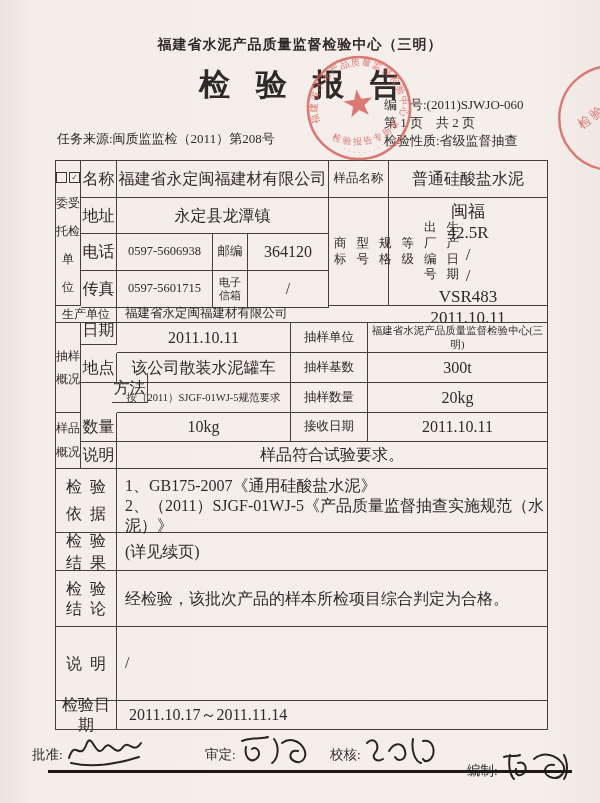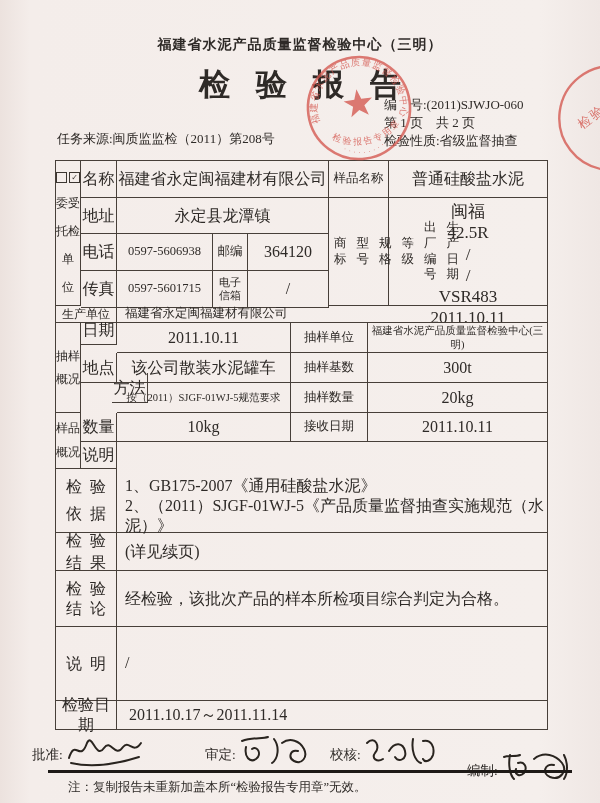--- a/index.html
+++ b/index.html
@@ -138,20 +138,21 @@
       <span>样品</span>
       <span>概况</span>
     </div>
 
     <div class="c" style="left:25px;top:252px;width:36px;height:29px;">数量</div>
     <div class="c" style="left:61px;top:252px;width:174px;height:29px;">10kg</div>
     <div class="c" style="left:235px;top:252px;width:77px;height:29px;font-size:12.5px;">接收日期</div>
     <div class="c" style="left:312px;top:252px;width:180px;height:29px;">2011.10.11</div>
 
     <div class="c" style="left:25px;top:281px;width:36px;height:27px;">说明</div>
+    <div class="c" style="left:61px;top:281px;width:431px;height:27px;">样品符合试验要求。</div>
 
     <div class="c labcol" style="left:0;top:308px;width:61px;height:64px;">
       <span class="jl">检验</span>
       <span class="jl">依据</span>
     </div>
     <div class="c basis-lines" style="left:61px;top:308px;width:431px;height:64px;">
       <span>1、GB175-2007《通用硅酸盐水泥》</span>
       <span>2、（2011）SJGF-01WJ-5《产品质量监督抽查实施规范（水泥）》</span>
     </div>
 
@@ -210,21 +211,20 @@
       <svg width="74" height="36" viewBox="0 0 74 36">
         <g fill="none" stroke="#29241f" stroke-width="2" stroke-linecap="round">
           <path d="M4,8 C10,6 16,8 20,6 M10,6 C8,16 10,26 14,30 M18,14 C24,12 28,18 24,24 C20,28 14,26 16,20"></path>
           <path d="M34,10 C44,2 56,6 62,14 C68,22 60,32 50,28 C42,25 44,14 54,16 M64,6 C68,14 68,24 64,30"></path>
         </g>
       </svg>
     </div>
   </div>
 
   <div class="thickline"></div>
-  <div class="note">注：复制报告未重新加盖本所“检验报告专用章”无效。</div>
 
   <svg class="stamp" style="left:283px;top:32px;transform:rotate(-8deg);" width="152" height="152" viewBox="0 0 152 152">
     <defs>
       <path id="arcT" d="M 36,88 A 42,42 0 1 1 116,88" fill="none"></path>
       <path id="arcB" d="M 40,99 A 55,55 0 0 0 112,99" fill="none"></path>
       <path id="arcD" d="M 50,112 A 36,36 0 0 0 102,112" fill="none"></path>
     </defs>
     <circle cx="76" cy="76" r="51" fill="none" stroke="#d4574f" stroke-width="2.6"></circle>
     <path d="M76,57 L79.5,67.1 L90.3,67.4 L81.7,73.9 L84.8,84.1 L76,78 L67.2,84.1 L70.3,73.9 L61.7,67.4 L72.5,67.1 Z" fill="#d4574f"></path>
     <text font-size="9.5" fill="#d4574f" letter-spacing="1">

